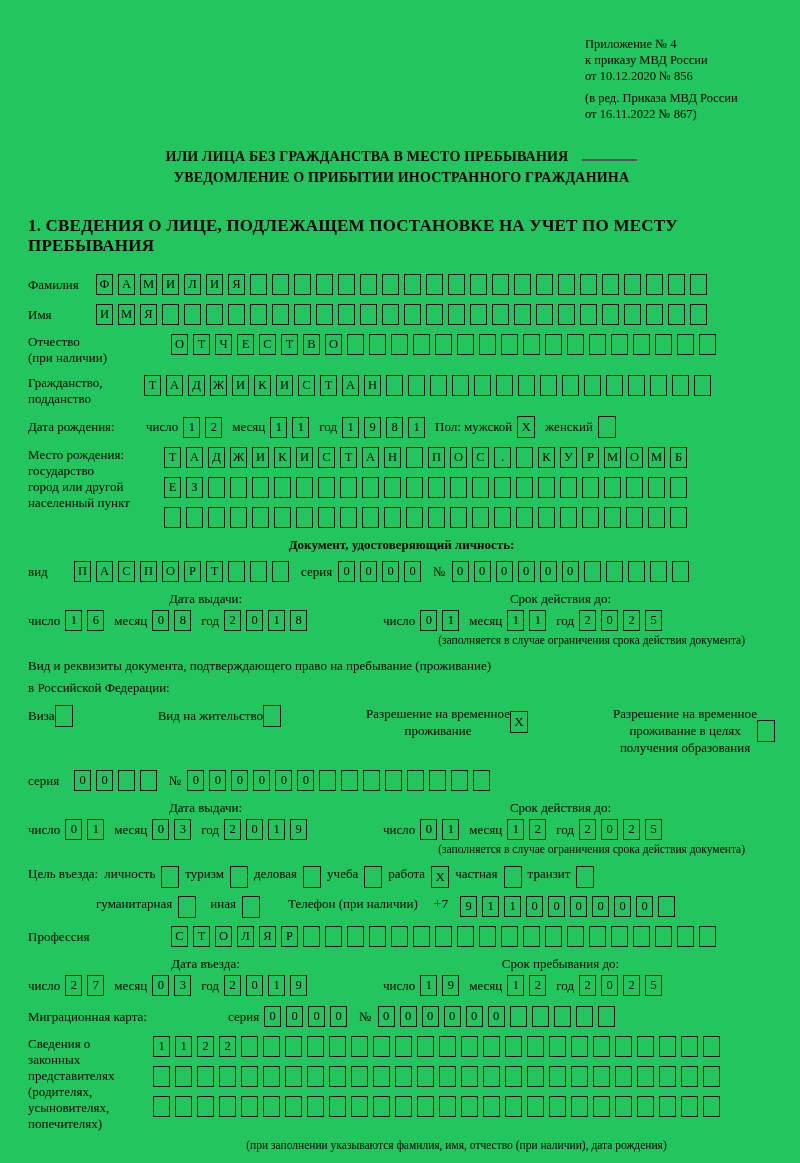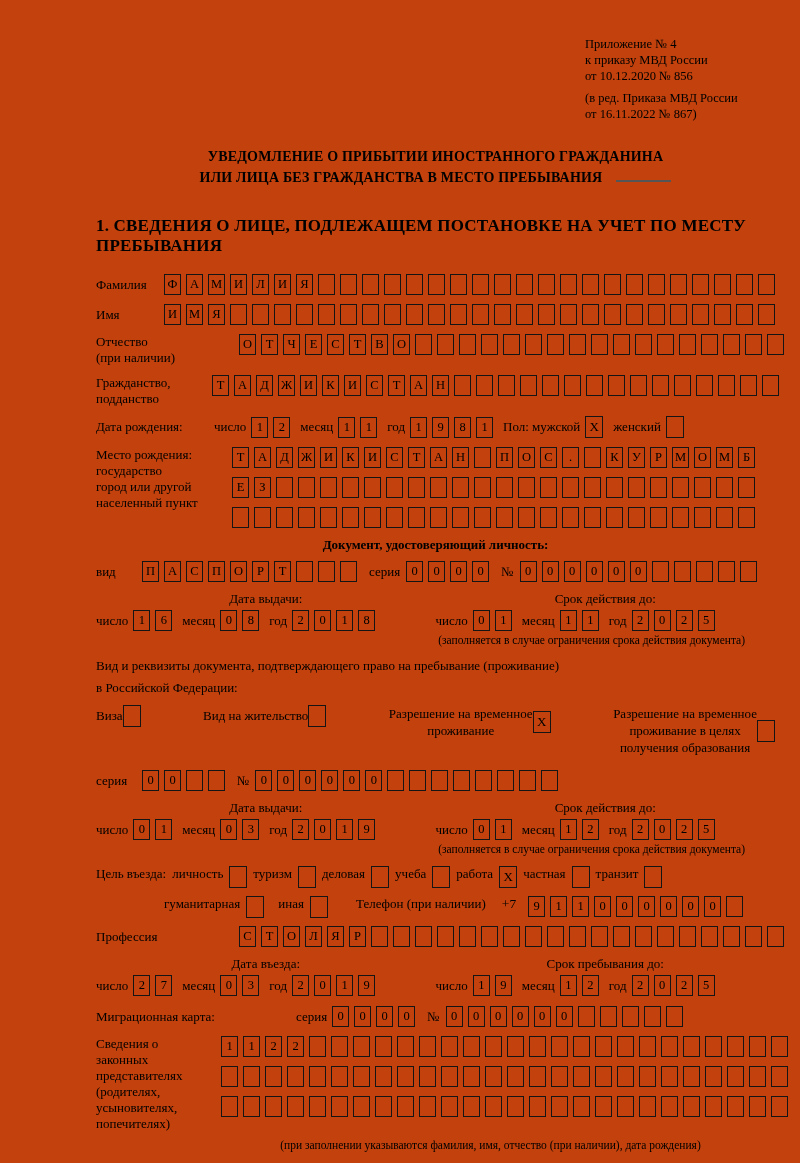--- a/index.html
+++ b/index.html
@@ -1,20 +1,20 @@
 <!DOCTYPE html>
 <html lang="ru"><head>
 <meta charset="utf-8">
 <style>
   html,body{margin:0;padding:0;background:#fff;}
   .page{
     width:800px;height:1163px;box-sizing:border-box;
-    padding:36px 25px 0 96px;
+    padding:36px 25px 0 28px;
     font-family:"Liberation Serif","DejaVu Serif",serif;
-    font-size:13px;color:#000;background:#c2410c;overflow:hidden;
+    font-size:13px;color:#000;background:#22c55e;overflow:hidden;
   }
   
   .appendix{margin-left:auto;width:190px;font-size:12.5px;line-height:16px;}
   .amend{margin-top:6px;}
   .forma{margin-top:16px;text-align:right;padding-right:8px;font-weight:bold;font-size:13.5px;letter-spacing:.5px;}
   .title{margin-top:24px;text-align:center;font-weight:bold;font-size:14px;line-height:21px;letter-spacing:.2px;}
   .blank{display:inline-block;width:55px;border-bottom:2px solid #555;margin-left:14px;}
   .sec-head{margin-top:28px;margin-bottom:18px;font-weight:bold;font-size:17px;letter-spacing:.2px;}
   
   .boxes{display:inline-flex;gap:5px;flex-shrink:0;}
@@ -59,22 +59,22 @@
     <div>к приказу МВД России</div>
     <div>от 10.12.2020 № 856</div>
     <div class="amend">
       <div>(в ред. Приказа МВД России</div>
       <div>от 16.11.2022 № 867)</div>
     </div>
   </div>
 
 
   <div class="title">
+    <div><span>ИЛИ ЛИЦА БЕЗ ГРАЖДАНСТВА В МЕСТО ПРЕБЫВАНИЯ</span><span class="blank"></span></div>
     <div>УВЕДОМЛЕНИЕ О ПРИБЫТИИ ИНОСТРАННОГО ГРАЖДАНИНА</div>
-    <div><span>ИЛИ ЛИЦА БЕЗ ГРАЖДАНСТВА В МЕСТО ПРЕБЫВАНИЯ</span><span class="blank"></span></div>
   </div>
 
   <div class="sec-head">1. СВЕДЕНИЯ О ЛИЦЕ, ПОДЛЕЖАЩЕМ ПОСТАНОВКЕ НА УЧЕТ ПО МЕСТУ ПРЕБЫВАНИЯ</div>
 
   <div class="frow">
     <span class="flabel w68">Фамилия</span>
     <span class="boxes">
         <span class="box">Ф</span>
         <span class="box">А</span>
         <span class="box">М</span>

